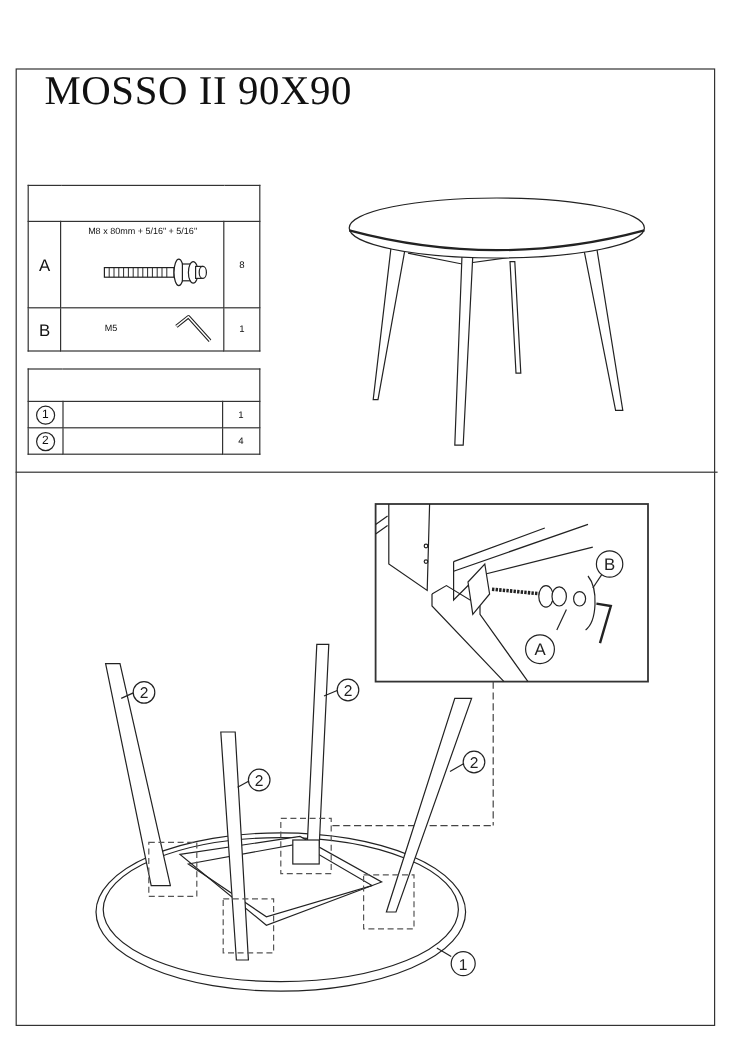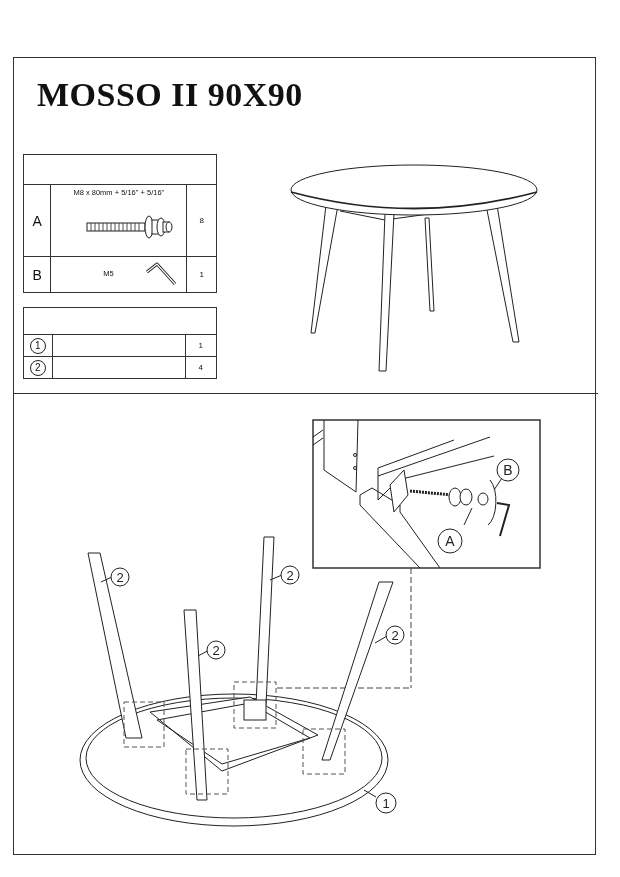--- a/index.html
+++ b/index.html
@@ -1,19 +1,19 @@
 <!DOCTYPE html>
 <html><head>
 <meta charset="utf-8">
 <style>
   html,body{margin:0;padding:0;background:#fff;}
   body{width:620px;height:877px;position:relative;overflow:hidden;font-family:"Liberation Sans",sans-serif;color:#111;}
   .frame{position:absolute;left:13px;top:57px;width:583px;height:798px;border:1.5px solid #333;box-sizing:border-box;}
   .divider{position:absolute;left:13px;top:393px;width:585px;height:0;border-top:1.5px solid #333;}
-  .title{position:absolute;left:37px;top:76px;font-family:"Liberation Serif",serif;font-weight:bold;font-size:34px;letter-spacing:0.5px;color:#111;}
+  .title{position:absolute;left:37px;top:58px;font-family:"Liberation Serif",serif;font-weight:normal;font-size:34px;letter-spacing:0.5px;color:#111;}
   table.parts{position:absolute;border-collapse:collapse;font-size:10px;}
   table.parts td{border:1px solid #333;padding:0;text-align:center;vertical-align:middle;}
   .hw{left:23px;top:154px;width:194px;}
   .pl{left:23px;top:307px;width:194px;}
   .letter{font-size:14px;}
   .circ{display:inline-block;width:14px;height:14px;border:1px solid #222;border-radius:50%;font-size:10px;line-height:14px;text-align:center;}
   .qty{font-size:8px;}
   .spec{font-size:7.5px;}
   svg{position:absolute;left:0;top:0;}
 </style>
@@ -56,21 +56,21 @@
         <ellipse cx="110" cy="26" rx="4" ry="9" fill="#fff" stroke="#222"></ellipse>
         <rect x="112" y="21" width="6" height="10" fill="#fff" stroke="#222"></rect>
         <ellipse cx="118" cy="26" rx="3" ry="5" fill="#fff" stroke="#222"></ellipse>
       </svg>
     </td>
     <td style="width:31px" class="qty">8</td>
   </tr>
   <tr style="height:36px">
     <td class="letter">B</td>
     <td style="position:relative">
-      <span class="spec" style="position:absolute;left:52px;top:12px">M5</span>
+      <span class="spec" style="position:absolute;left:36px;top:12px">M5</span>
       <svg width="40" height="30" style="position:absolute;left:92px;top:3px" viewBox="0 0 40 30">
         <path d="M4 12 L14 4 L32 24" fill="none" stroke="#222" stroke-width="3" stroke-linejoin="round"></path>
         <path d="M4 12 L14 4 L32 24" fill="none" stroke="#fff" stroke-width="1.2"></path>
       </svg>
     </td>
     <td class="qty">1</td>
   </tr>
 </tbody>
   </table>
 

